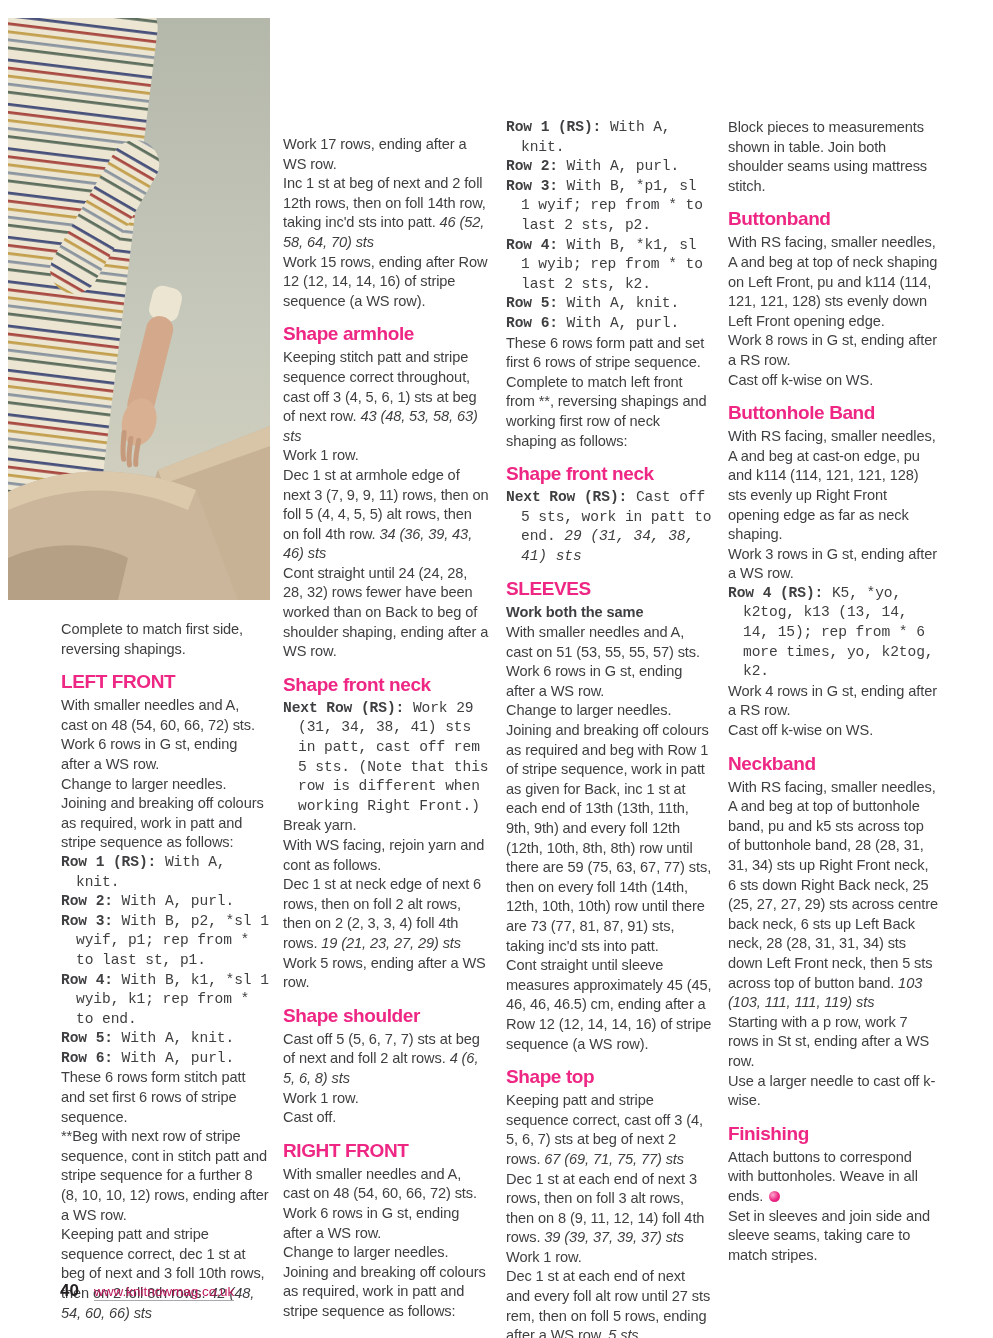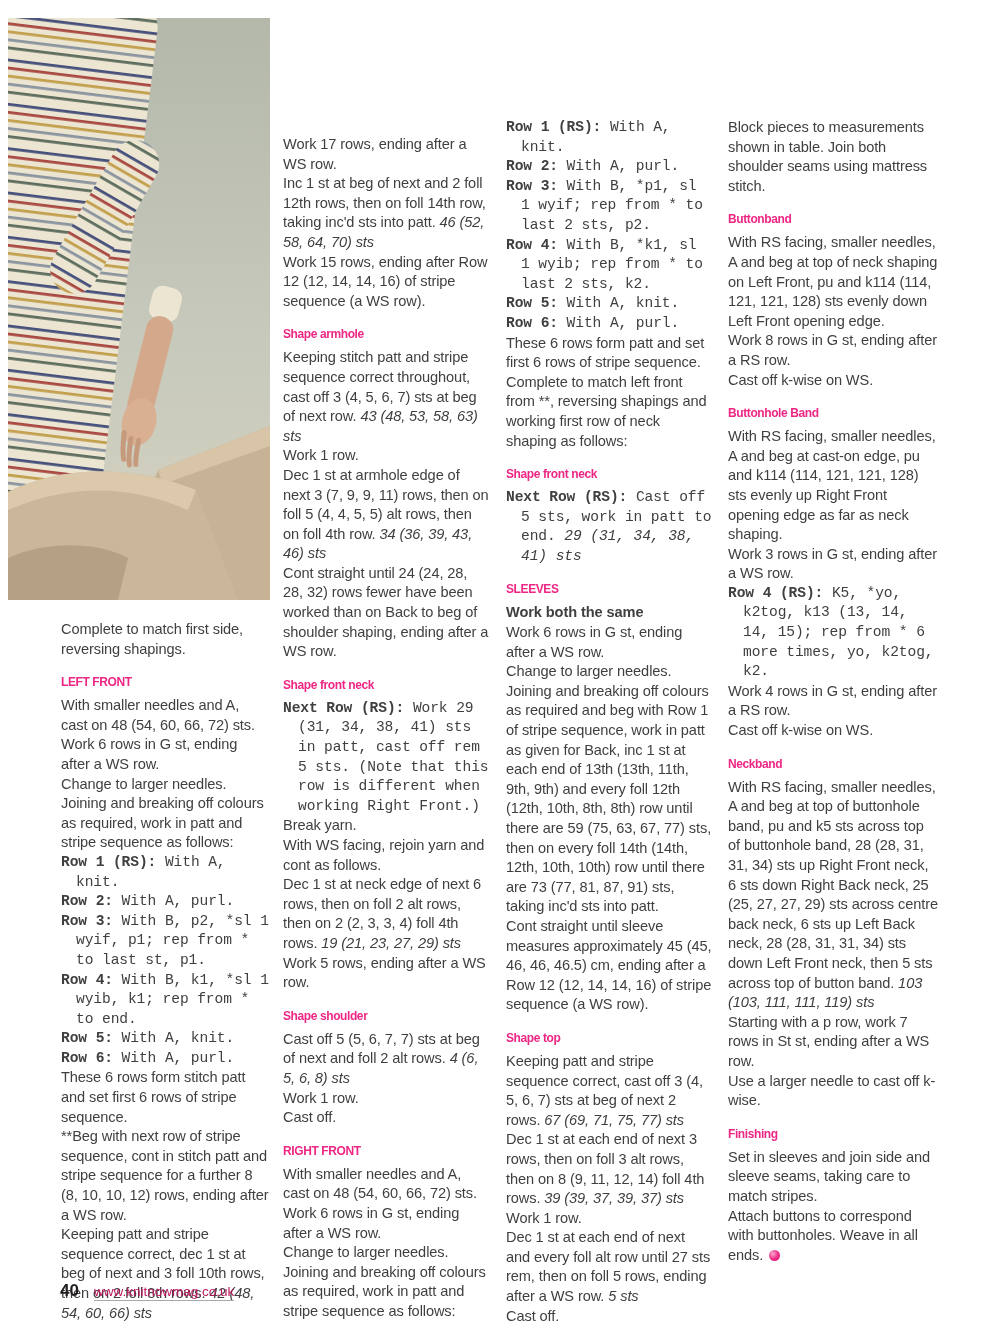--- a/index.html
+++ b/index.html
@@ -27,21 +27,21 @@
   .col-1{left:61px;top:620px;width:208px;}
   .col-2{left:283px;top:118px;margin-top:17px;}
   .col-3{left:506px;top:118px;}
   .col-4{left:728px;top:118px;width:210px;}
   .para{margin:0;}
   .para .b{font-weight:bold;}
   .para .i{font-style:italic;}
   .hang{padding-left:15px;text-indent:-15px;font-family:Liberation Mono, monospace;}
   .sec-h1,.sec-h2{
     color:var(--pink);
-    font-size:12px;line-height:20px;
+    font-size:19px;line-height:20px;
     font-weight:bold;
     letter-spacing:-0.4px;
     margin:13px 0 4px 0;
   }
   .yarn-ball{
     display:inline-block;width:11px;height:11px;border-radius:50%;
     background:radial-gradient(circle at 35% 35%, #f9a8ce 0%, #ee2684 55%, #d11a6f 100%);
     vertical-align:-1px;margin-left:2px;
   }
   .footer{
@@ -112,21 +112,21 @@
       <p class="para hang"><span class="b">Row 6:</span><span> With A, purl.</span></p>
       <p class="para"><span>These 6 rows form stitch patt and set first 6 rows of stripe sequence.</span></p>
       <p class="para"><span>**Beg with next row of stripe sequence, cont in stitch patt and stripe sequence for a further 8 (8, 10, 10, 12) rows, ending after a WS row.</span></p>
       <p class="para"><span>Keeping patt and stripe sequence correct, dec 1 st at beg of next and 3 foll 10th rows, then on 2 foll 8th rows. </span><span class="i">42 (48, 54, 60, 66) sts</span></p>
     </div>
   <div class="col col-2">
       <p class="para"><span>Work 17 rows, ending after a WS row.</span></p>
       <p class="para"><span>Inc 1 st at beg of next and 2 foll 12th rows, then on foll 14th row, taking inc'd sts into patt. </span><span class="i">46 (52, 58, 64, 70) sts</span></p>
       <p class="para"><span>Work 15 rows, ending after Row 12 (12, 14, 14, 16) of stripe sequence (a WS row).</span></p>
       <h2 class="sec-h2">Shape armhole</h2>
-      <p class="para"><span>Keeping stitch patt and stripe sequence correct throughout, cast off 3 (4, 5, 6, 7) sts at beg of next row. </span><span class="i">43 (48, 53, 58, 63) sts</span></p>
+      <p class="para"><span>Keeping stitch patt and stripe sequence correct throughout, cast off 3 (4, 5, 6, 1) sts at beg of next row. </span><span class="i">43 (48, 53, 58, 63) sts</span></p>
       <p class="para"><span>Work 1 row.</span></p>
       <p class="para"><span>Dec 1 st at armhole edge of next 3 (7, 9, 9, 11) rows, then on foll 5 (4, 4, 5, 5) alt rows, then on foll 4th row. </span><span class="i">34 (36, 39, 43, 46) sts</span></p>
       <p class="para"><span>Cont straight until 24 (24, 28, 28, 32) rows fewer have been worked than on Back to beg of shoulder shaping, ending after a WS row.</span></p>
       <h2 class="sec-h2">Shape front neck</h2>
       <p class="para hang"><span class="b">Next Row (RS):</span><span> Work 29 (31, 34, 38, 41) sts in patt, cast off rem 5 sts. (Note that this row is different when working Right Front.)</span></p>
       <p class="para"><span>Break yarn.</span></p>
       <p class="para"><span>With WS facing, rejoin yarn and cont as follows.</span></p>
       <p class="para"><span>Dec 1 st at neck edge of next 6 rows, then on foll 2 alt rows, then on 2 (2, 3, 3, 4) foll 4th rows. </span><span class="i">19 (21, 23, 27, 29) sts</span></p>
       <p class="para"><span>Work 5 rows, ending after a WS row.</span></p>
       <h2 class="sec-h2">Shape shoulder</h2>
@@ -145,20 +145,21 @@
       <p class="para hang"><span class="b">Row 3:</span><span> With B, *p1, sl 1 wyif; rep from * to last 2 sts, p2.</span></p>
       <p class="para hang"><span class="b">Row 4:</span><span> With B, *k1, sl 1 wyib; rep from * to last 2 sts, k2.</span></p>
       <p class="para hang"><span class="b">Row 5:</span><span> With A, knit.</span></p>
       <p class="para hang"><span class="b">Row 6:</span><span> With A, purl.</span></p>
       <p class="para"><span>These 6 rows form patt and set first 6 rows of stripe sequence.</span></p>
       <p class="para"><span>Complete to match left front from **, reversing shapings and working first row of neck shaping as follows:</span></p>
       <h2 class="sec-h2">Shape front neck</h2>
       <p class="para hang"><span class="b">Next Row (RS):</span><span> Cast off 5 sts, work in patt to end. </span><span class="i">29 (31, 34, 38, 41) sts</span></p>
       <h2 class="sec-h1">SLEEVES</h2>
       <p class="para"><span class="b">Work both the same</span></p>
+      <p class="para"><span>With smaller needles and A, cast on 51 (53, 55, 55, 57) sts.</span></p>
       <p class="para"><span>Work 6 rows in G st, ending after a WS row.</span></p>
       <p class="para"><span>Change to larger needles.</span></p>
       <p class="para"><span>Joining and breaking off colours as required and beg with Row 1 of stripe sequence, work in patt as given for Back, inc 1 st at each end of 13th (13th, 11th, 9th, 9th) and every foll 12th (12th, 10th, 8th, 8th) row until there are 59 (75, 63, 67, 77) sts, then on every foll 14th (14th, 12th, 10th, 10th) row until there are 73 (77, 81, 87, 91) sts, taking inc'd sts into patt.</span></p>
       <p class="para"><span>Cont straight until sleeve measures approximately 45 (45, 46, 46, 46.5) cm, ending after a Row 12 (12, 14, 14, 16) of stripe sequence (a WS row).</span></p>
       <h2 class="sec-h2">Shape top</h2>
       <p class="para"><span>Keeping patt and stripe sequence correct, cast off 3 (4, 5, 6, 7) sts at beg of next 2 rows. </span><span class="i">67 (69, 71, 75, 77) sts</span></p>
       <p class="para"><span>Dec 1 st at each end of next 3 rows, then on foll 3 alt rows, then on 8 (9, 11, 12, 14) foll 4th rows. </span><span class="i">39 (39, 37, 39, 37) sts</span></p>
       <p class="para"><span>Work 1 row.</span></p>
       <p class="para"><span>Dec 1 st at each end of next and every foll alt row until 27 sts rem, then on foll 5 rows, ending after a WS row. </span><span class="i">5 sts</span></p>
       <p class="para"><span>Cast off.</span></p>
@@ -173,22 +174,22 @@
       <p class="para"><span>With RS facing, smaller needles, A and beg at cast-on edge, pu and k114 (114, 121, 121, 128) sts evenly up Right Front opening edge as far as neck shaping.</span></p>
       <p class="para"><span>Work 3 rows in G st, ending after a WS row.</span></p>
       <p class="para hang"><span class="b">Row 4 (RS):</span><span> K5, *yo, k2tog, k13 (13, 14, 14, 15); rep from * 6 more times, yo, k2tog, k2.</span></p>
       <p class="para"><span>Work 4 rows in G st, ending after a RS row.</span></p>
       <p class="para"><span>Cast off k-wise on WS.</span></p>
       <h2 class="sec-h2">Neckband</h2>
       <p class="para"><span>With RS facing, smaller needles, A and beg at top of buttonhole band, pu and k5 sts across top of buttonhole band, 28 (28, 31, 31, 34) sts up Right Front neck, 6 sts down Right Back neck, 25 (25, 27, 27, 29) sts across centre back neck, 6 sts up Left Back neck, 28 (28, 31, 31, 34) sts down Left Front neck, then 5 sts across top of button band. </span><span class="i">103 (103, 111, 111, 119) sts</span></p>
       <p class="para"><span>Starting with a p row, work 7 rows in St st, ending after a WS row.</span></p>
       <p class="para"><span>Use a larger needle to cast off k-wise.</span></p>
       <h2 class="sec-h2">Finishing</h2>
+      <p class="para"><span>Attach buttons to correspond with buttonholes. Weave in all ends. </span><span class="yarn-ball"></span></p>
       <p class="para"><span>Set in sleeves and join side and sleeve seams, taking care to match stripes.</span></p>
-      <p class="para"><span>Attach buttons to correspond with buttonholes. Weave in all ends. </span><span class="yarn-ball"></span></p>
     </div>
 
   <div class="footer">
     <span class="page-number">40</span>
     <span class="website">www.knitnowmag.co.uk</span>
   </div>
 
 </div>
 
 </body></html>

